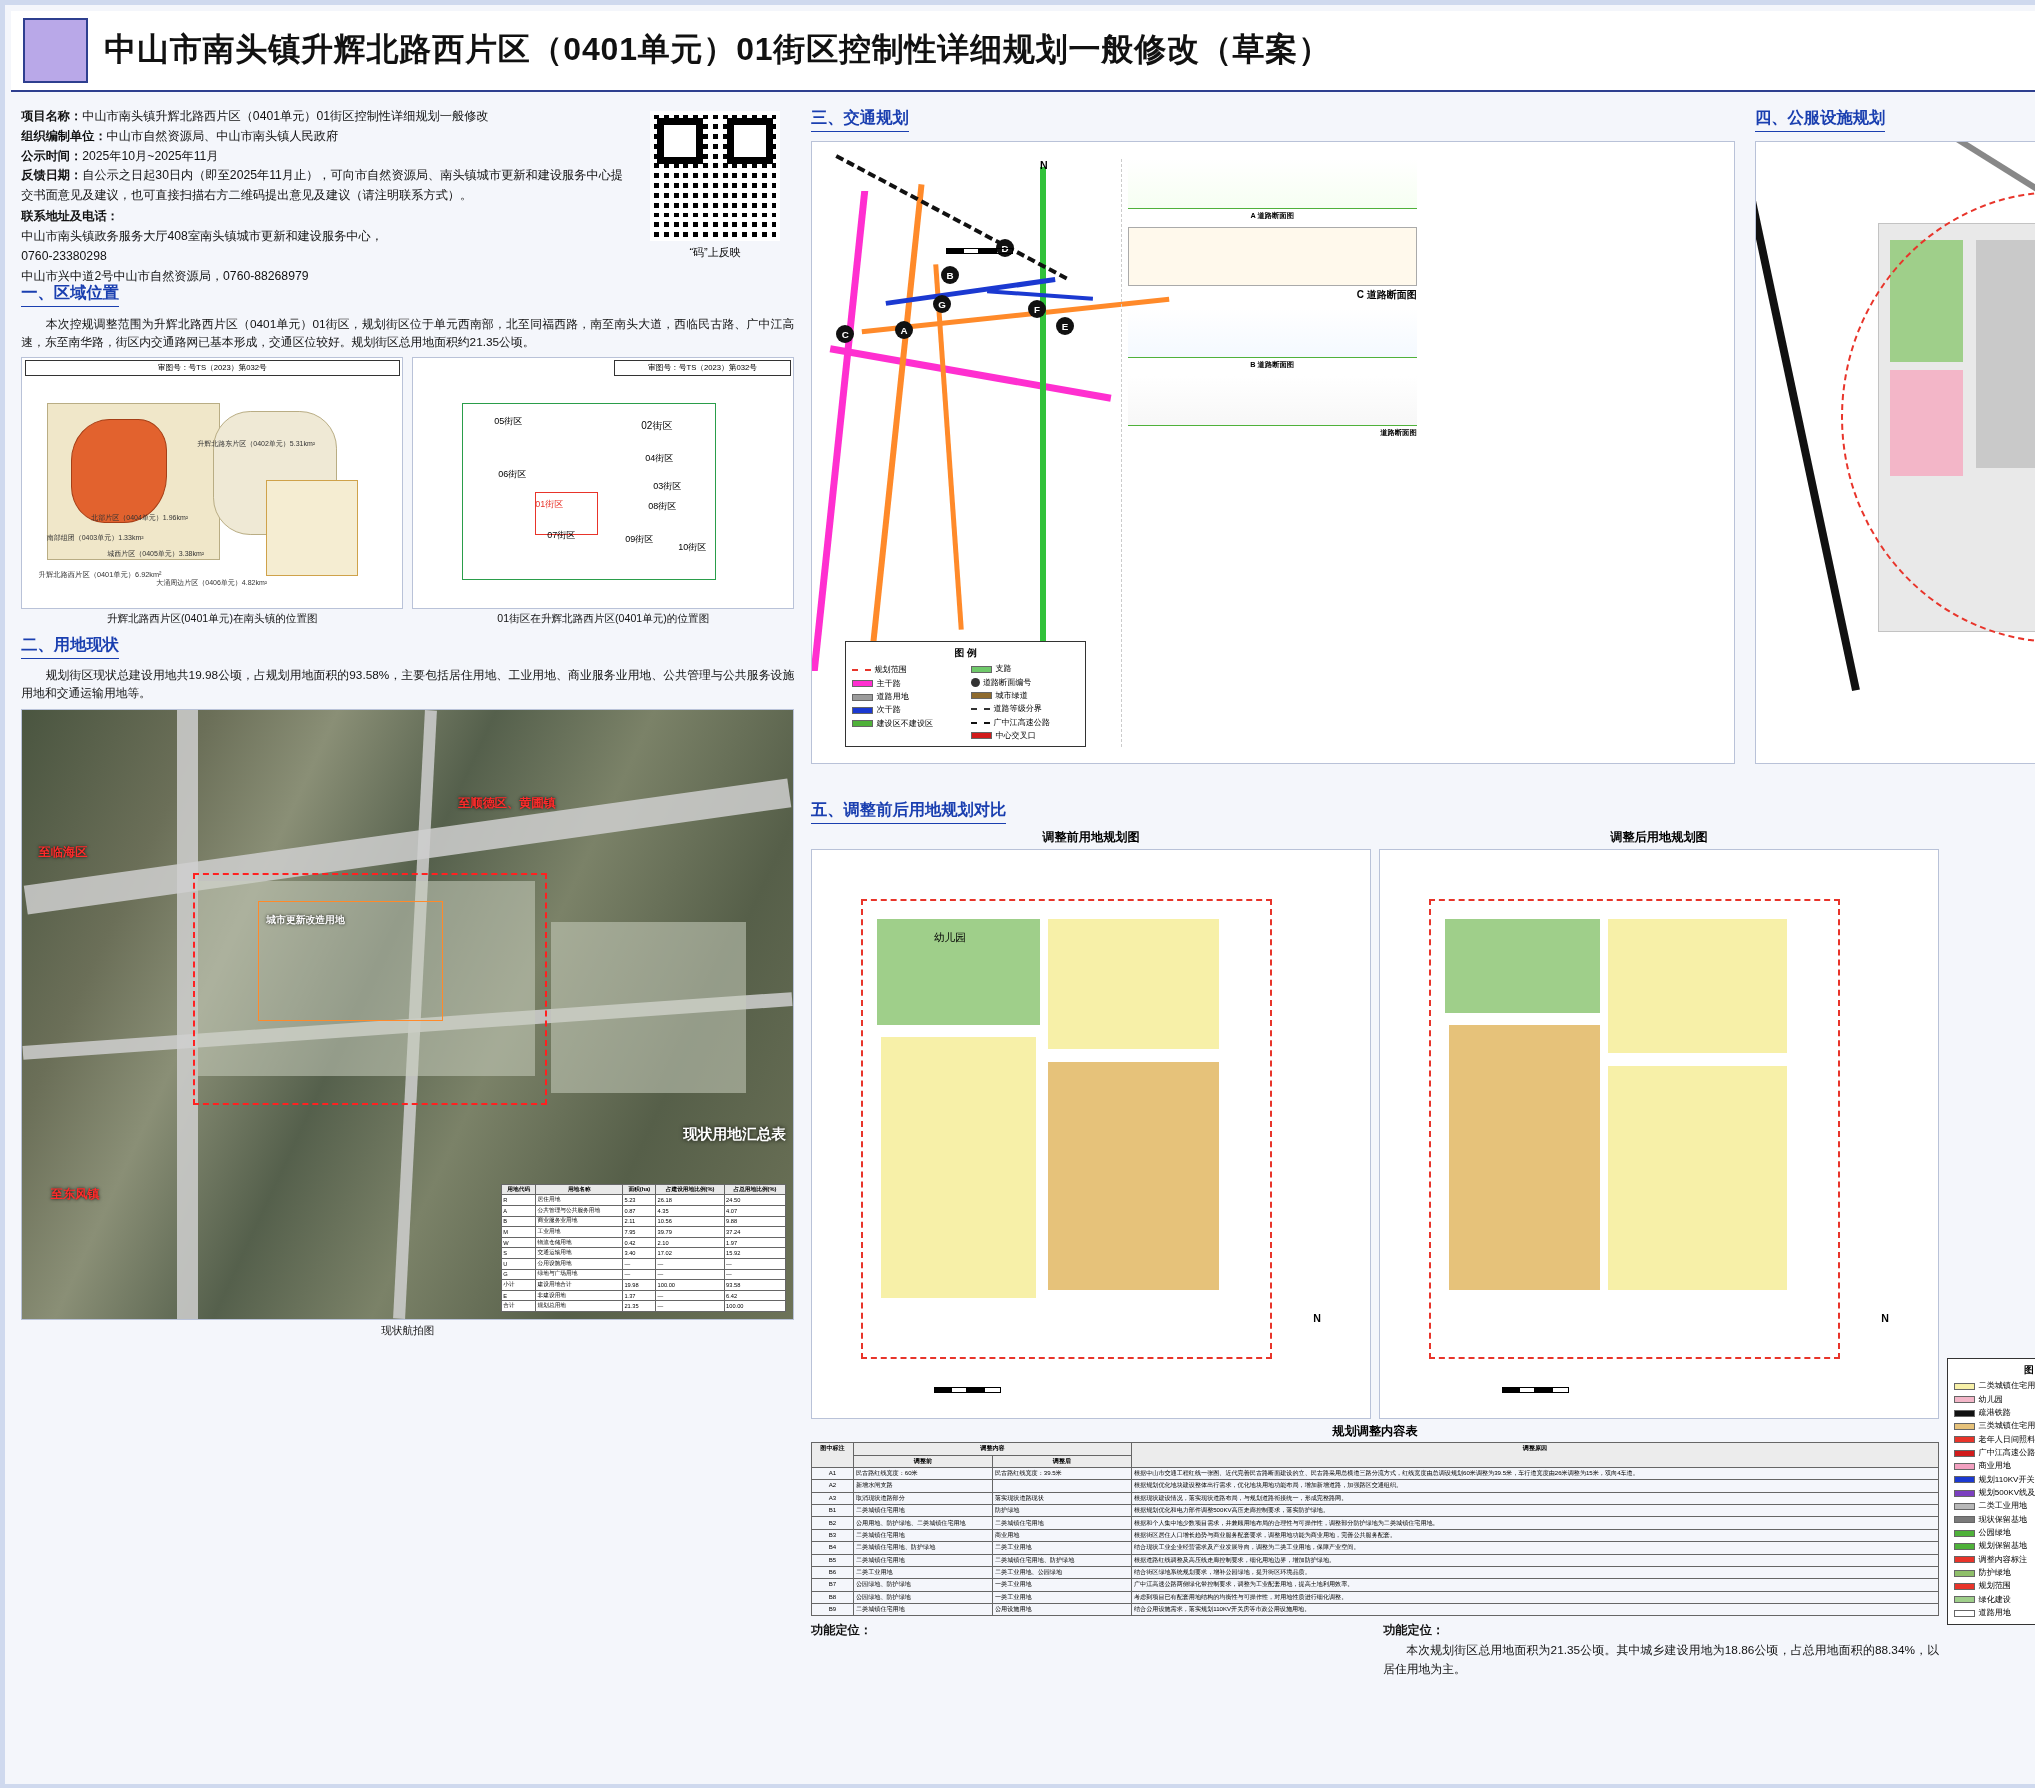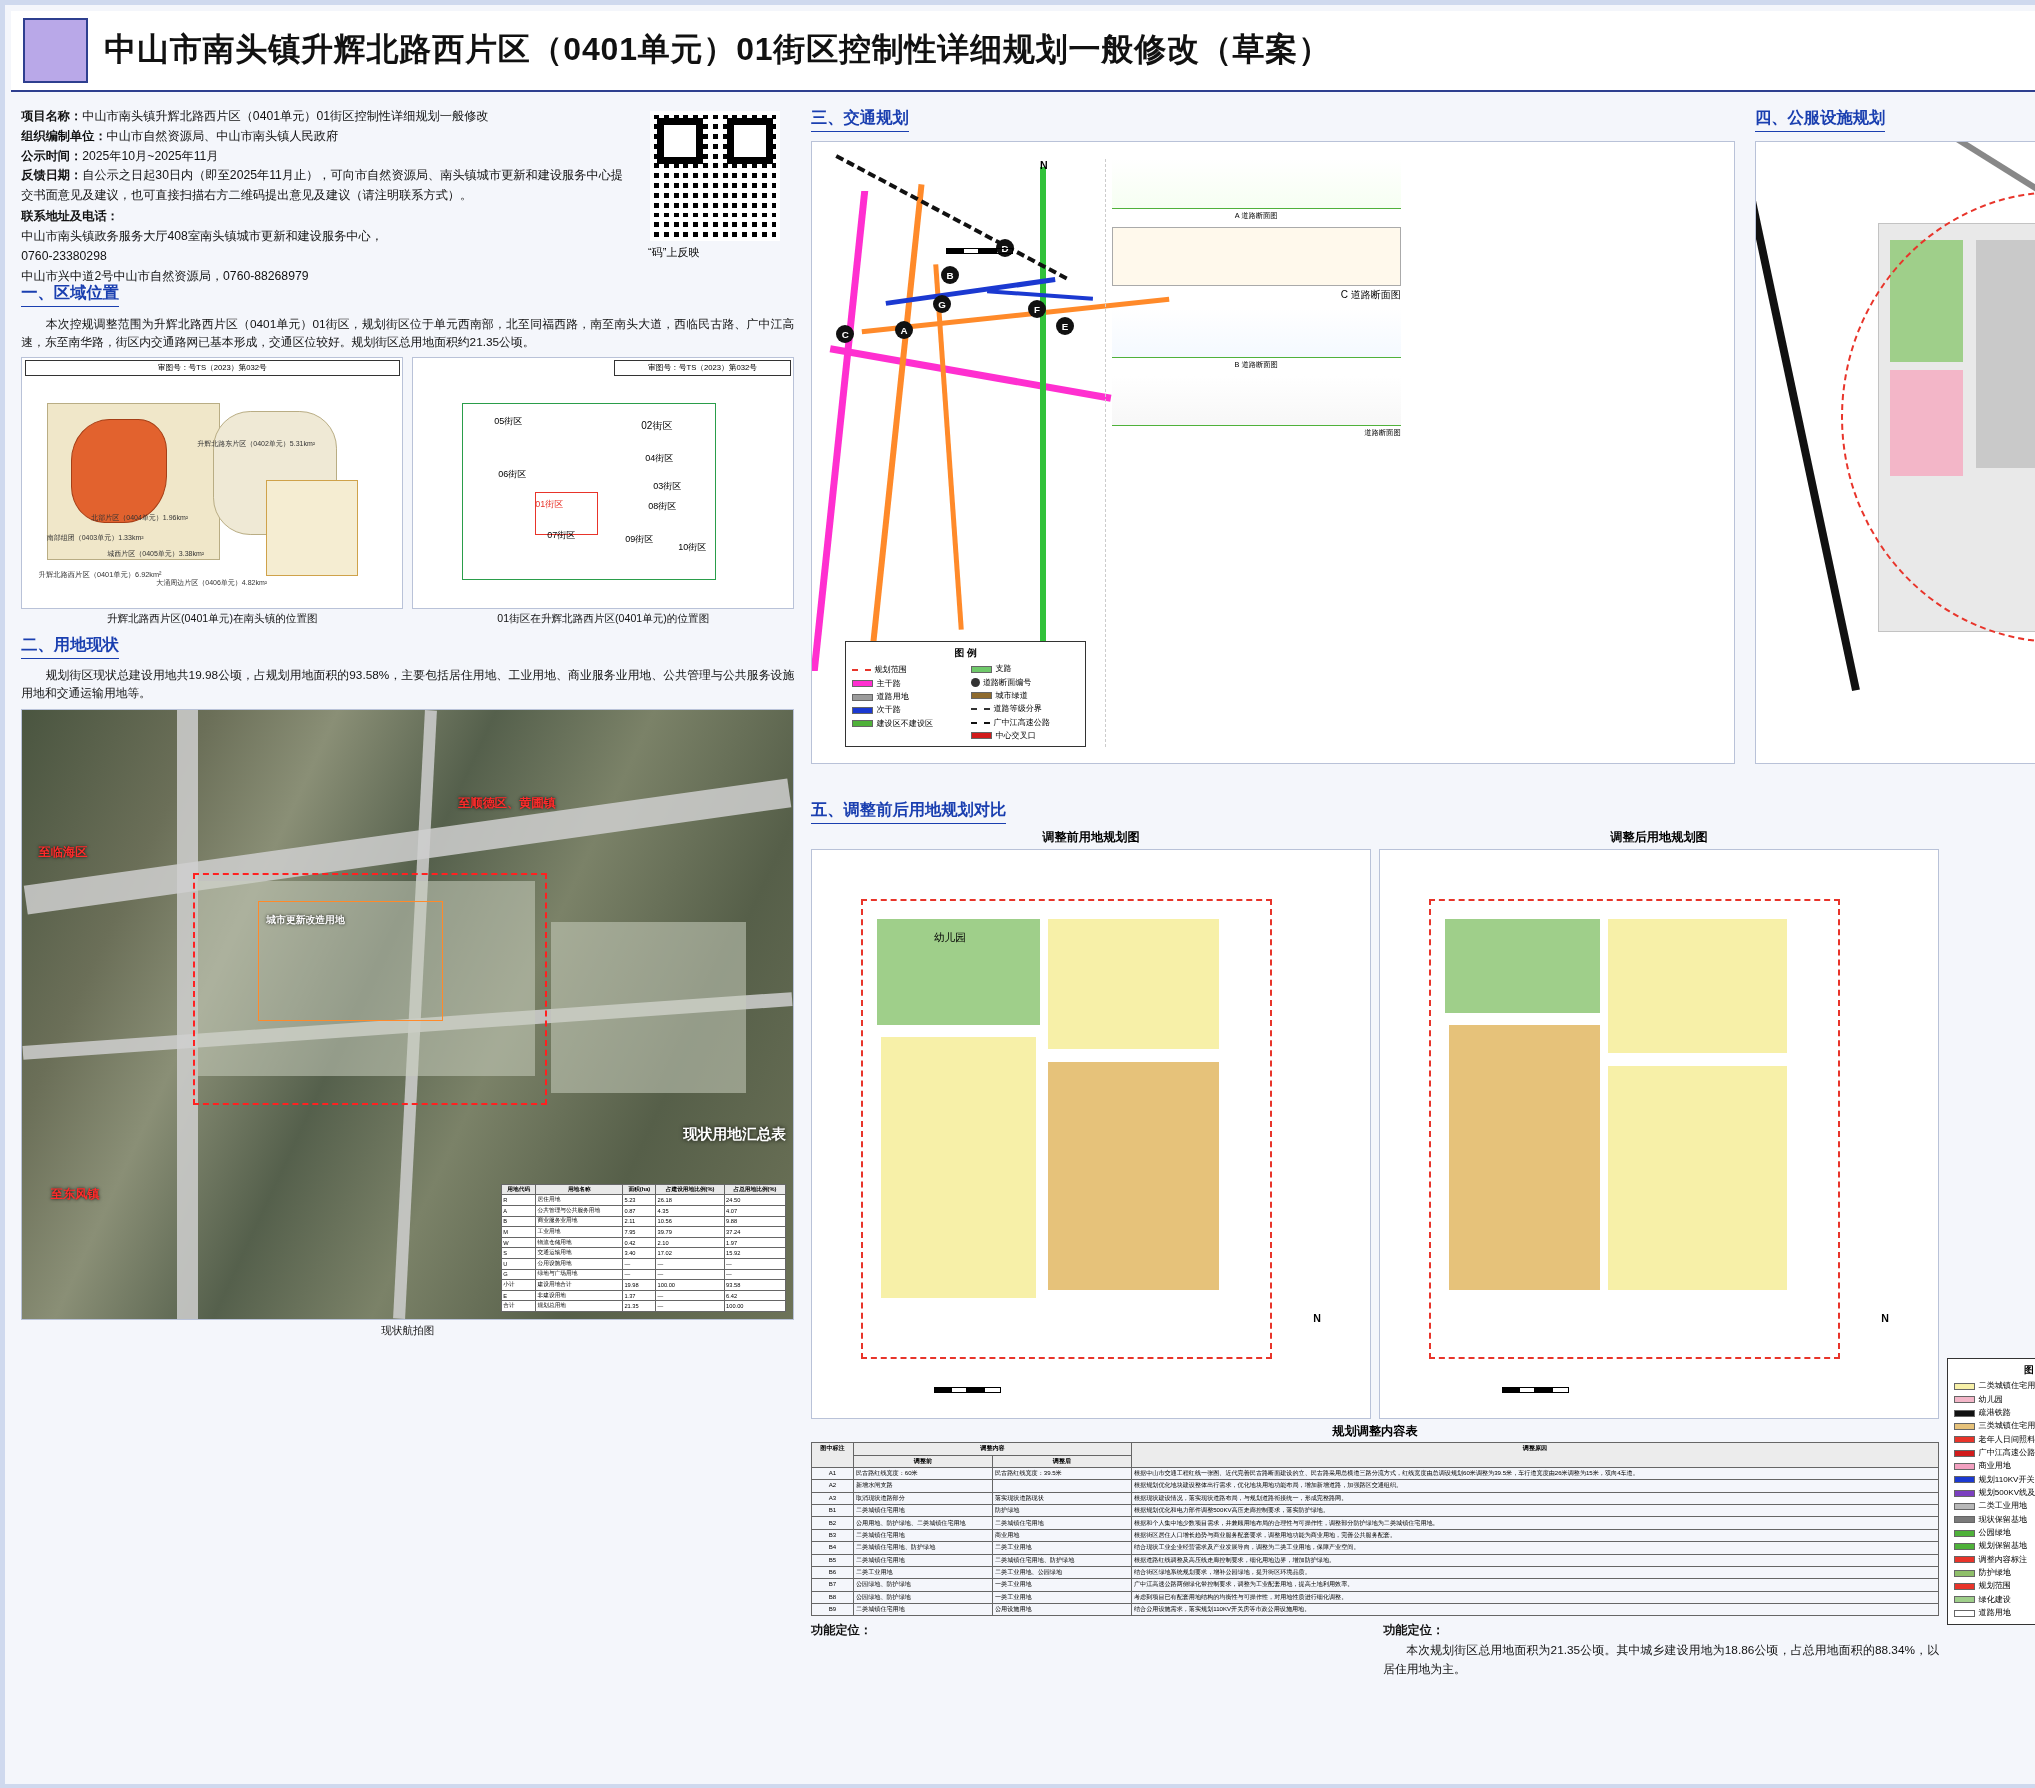--- a/index.html
+++ b/index.html
@@ -51,21 +51,21 @@
     position:relative;overflow:hidden;
   }
   .cap{font-size:10.6px;text-align:center;color:#111;margin-top:3.3px;}
 
   
   .col-left{
     position:absolute;left:16.3px;top:102px;width:773px;bottom:16.3px;
   }
   .info-block{font-size:12.2px;line-height:1.62;color:#111;}
   .info-block .lbl{font-weight:bold;}
-  .qr-wrap{position:absolute;right:12.2px;top:4.1px;width:134px;text-align:left;}
+  .qr-wrap{position:absolute;right:12.2px;top:4.1px;width:134px;text-align:center;}
   .qr{
     width:122px;height:122px;margin:0 auto;
     background:
       repeating-linear-gradient(90deg,#000 0 4.9px,#fff 4.9px 9.8px),
       repeating-linear-gradient(0deg,#000 0 4.9px,#fff 4.9px 9.8px);
     background-blend-mode:screen;
     border:4.1px solid #fff;
     position:relative;
   }
   .qr:before,.qr:after{
@@ -354,21 +354,21 @@
       <div class="north" style="left:228px;top:16.3px;">N</div>
       <div class="scalebar" style="left:134px;top:106px;">
         <div class="bar">
             <span></span>
             <span></span>
             <span></span>
             <span></span>
           </div>
       </div>
 
-      <div style="position:absolute;left:293px;top:16.3px;width:289px;bottom:16.3px;border-left:0.8px dashed #ccc;padding-left:5.7px;">
+      <div style="position:absolute;left:309px;top:16.3px;width:289px;bottom:16.3px;border-left:0.8px dashed #ccc;padding-left:5.7px;font-weight:bold;">
         <div style="height:49px;border-bottom:0.8px solid #4fb13a;position:relative;background:linear-gradient(#fff,#f6fff2);"></div>
         <div style="font-size:7.3px;text-align:center;margin:2.4px 0 5.7px;">A  道路断面图</div>
         <div style="height:57px;border:0.8px solid #aaa;background:#fff9ec;"></div>
         <div style="font-size:10px;text-align:right;margin:2.4px 0 5.7px;">C  道路断面图</div>
         <div style="height:49px;border-bottom:0.8px solid #4fb13a;background:linear-gradient(#fff,#f4f9ff);"></div>
         <div style="font-size:7.3px;text-align:center;margin:2.4px 0 5.7px;">B  道路断面图</div>
         <div style="height:49px;border-bottom:0.8px solid #4fb13a;background:linear-gradient(#fff,#f7f7f7);"></div>
         <div style="font-size:7.3px;text-align:right;margin:2.4px 0 0;">道路断面图</div>
       </div>
 

